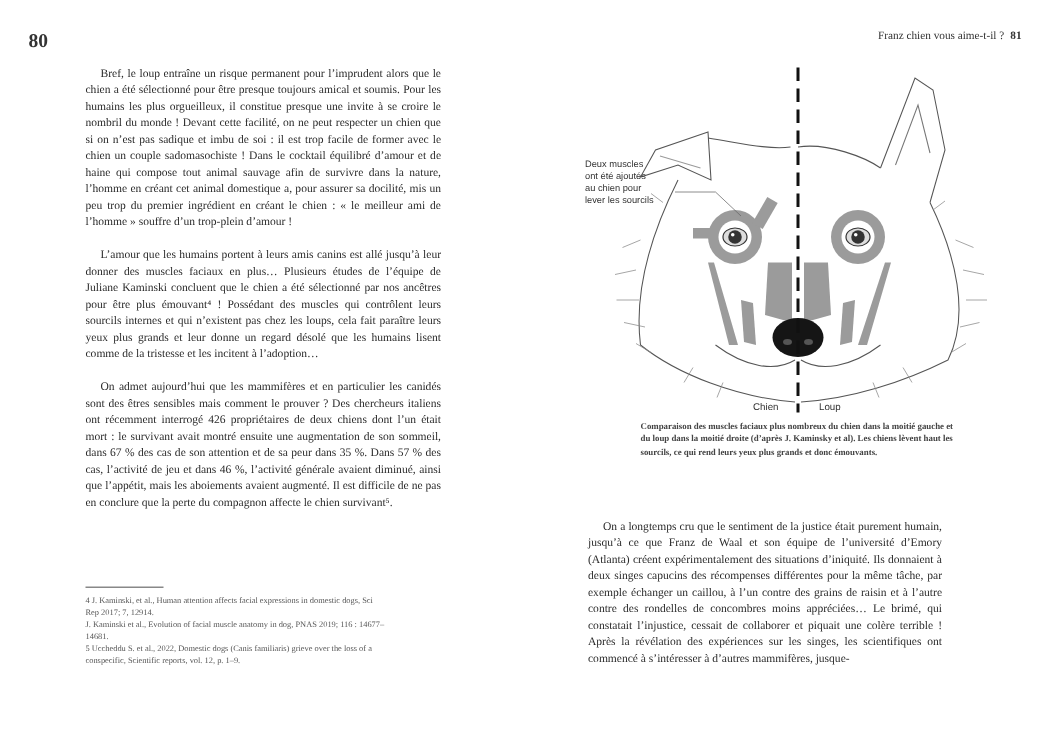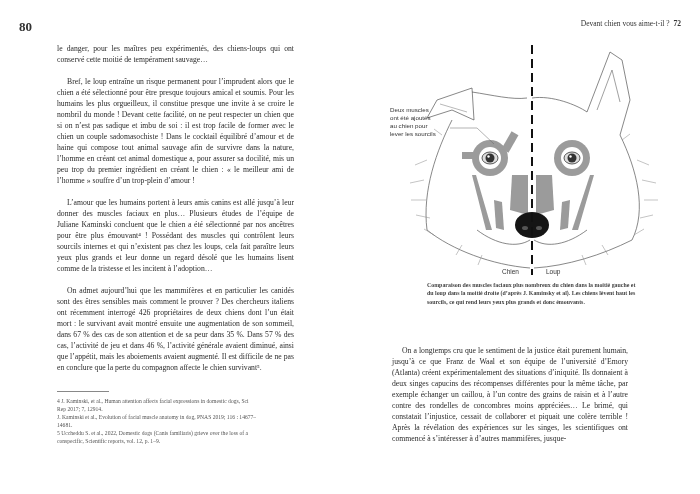--- a/index.html
+++ b/index.html
@@ -27,36 +27,35 @@
   .lab.chien { left:120px; }
   .lab.loup { left:164px; }
   .caption { position:absolute; left:77px; top:281px; width:210px; font-size:5.9px; line-height:8.3px; color:#444; font-weight:bold; }
 </style>
 </head>
 <body>
 
 <div class="page left">
   <div class="folio left-num">80</div>
   <div class="body-text">
-    <p class="noindent">le danger, pour les maîtres peu expérimentés, des chiens-loups qui ont conservé cette moitié de tempérament sauvage…</p>
     <p>Bref, le loup entraîne un risque permanent pour l’imprudent alors que le chien a été sélectionné pour être presque toujours amical et soumis. Pour les humains les plus orgueilleux, il constitue presque une invite à se croire le nombril du monde ! Devant cette facilité, on ne peut respecter un chien que si on n’est pas sadique et imbu de soi : il est trop facile de former avec le chien un couple sadomasochiste ! Dans le cocktail équilibré d’amour et de haine qui compose tout animal sauvage afin de survivre dans la nature, l’homme en créant cet animal domestique a, pour assurer sa docilité, mis un peu trop du premier ingrédient en créant le chien : « le meilleur ami de l’homme » souffre d’un trop-plein d’amour !</p>
     <p>L’amour que les humains portent à leurs amis canins est allé jusqu’à leur donner des muscles faciaux en plus… Plusieurs études de l’équipe de Juliane Kaminski concluent que le chien a été sélectionné par nos ancêtres pour être plus émouvant⁴ ! Possédant des muscles qui contrôlent leurs sourcils internes et qui n’existent pas chez les loups, cela fait paraître leurs yeux plus grands et leur donne un regard désolé que les humains lisent comme de la tristesse et les incitent à l’adoption…</p>
     <p>On admet aujourd’hui que les mammifères et en particulier les canidés sont des êtres sensibles mais comment le prouver ? Des chercheurs italiens ont récemment interrogé 426 propriétaires de deux chiens dont l’un était mort : le survivant avait montré ensuite une augmentation de son sommeil, dans 67 % des cas de son attention et de sa peur dans 35 %. Dans 57 % des cas, l’activité de jeu et dans 46 %, l’activité générale avaient diminué, ainsi que l’appétit, mais les aboiements avaient augmenté. Il est difficile de ne pas en conclure que la perte du compagnon affecte le chien survivant⁵.</p>
   </div>
   <div class="rule"></div>
   <div class="notes">
     <div>4  J. Kaminski, et al., Human attention affects facial expressions in domestic dogs, Sci Rep 2017; 7, 12914.</div>
     <div>J. Kaminski et al., Evolution of facial muscle anatomy in dog, PNAS 2019; 116 : 14677–14681.</div>
     <div>5  Uccheddu S. et al., 2022, Domestic dogs (Canis familiaris) grieve over the loss of a conspecific, Scientific reports, vol. 12, p. 1–9.</div>
   </div>
 </div>
 
 <div class="page right">
   <div class="running">
-    <span>Devant chien vous aime-t-il ?</span><b>72</b>
+    <span>Franz chien vous aime-t-il ?</span><b>81</b>
   </div>
 
   <div class="figure">
     <svg width="300" height="240" viewBox="0 0 300 240">
       <g fill="none" stroke="#555" stroke-width="0.7">
 
         <path d="M90 48 L55 60 L45 78 L70 70 L92 80 Z"></path>
         <path d="M58 64 L85 72" stroke="#999"></path>
 
         <path d="M205 72 L228 12 L240 20 L248 60 L238 95"></path>

